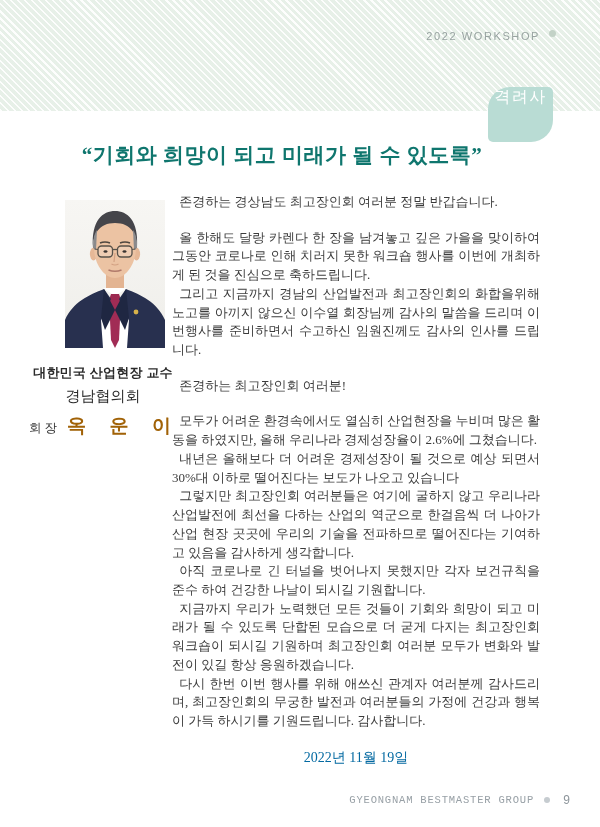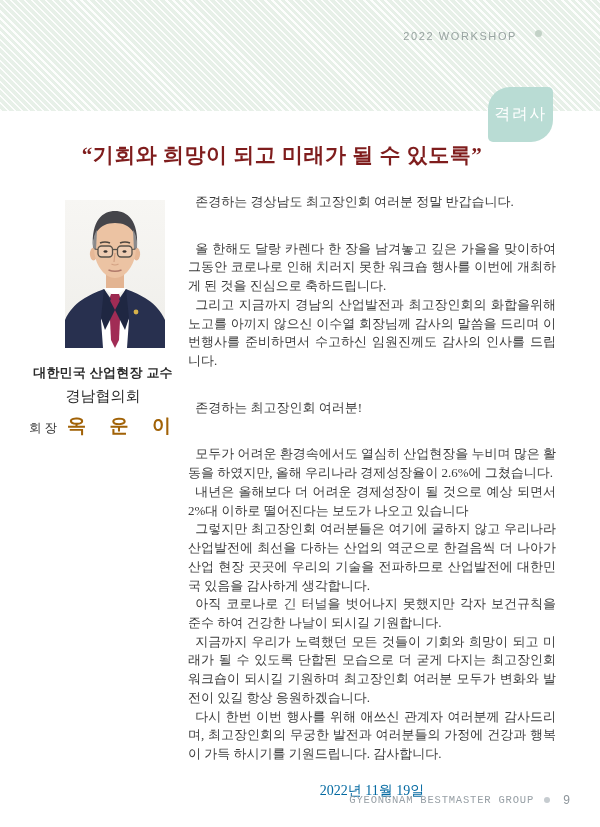--- a/index.html
+++ b/index.html
@@ -25,24 +25,24 @@
       45deg,
       rgba(255,255,255,0.9) 0px,
       rgba(255,255,255,0.9) 1.6px,
       rgba(231,240,232,0.9) 1.6px,
       rgba(231,240,232,0.9) 5px
     );
   }
   .workshop-row {
     position: absolute;
     top: 30px;
-    right: 58px;
+    right: 44px;
     display: flex;
     align-items: flex-start;
-    gap: 18px;
+    gap: 9px;
   }
   .workshop-label {
     font-size: 11px;
     letter-spacing: 1.6px;
     color: #98a3a1;
   }
   .workshop-dot {
     width: 7px; height: 7px;
     border-radius: 50%;
     background: #c3d2c7;
@@ -51,41 +51,40 @@
   
   .section-tab {
     position: absolute;
     left: 488px;
     top: 87px;
     width: 65px;
     height: 55px;
     background: #b9dcd4;
     border-radius: 22px 5px 22px 5px;
     display: flex;
-    align-items: center;
     justify-content: center;
   }
   .section-tab span {
     color: #ffffff;
     font-size: 16px;
     letter-spacing: 1.5px;
   }
 
   
   .page-title {
     position: absolute;
     top: 141px;
     left: 0;
     width: 564px;
     text-align: center;
     font-family: "Liberation Serif", "DejaVu Serif", serif;
     font-size: 21px;
     font-weight: 700;
     letter-spacing: 0.5px;
-    color: #7f1d1d;
+    color: #0f766e;
   }
 
   
   .portrait {
     position: absolute;
     left: 65px;
     top: 200px;
     width: 100px;
     height: 148px;
   }
@@ -108,34 +107,34 @@
     font-family: Liberation Mono, monospace;
     font-size: 19px;
     font-weight: 700;
     letter-spacing: 6px;
     color: #a16207;
   }
 
   
   .letter-body {
     position: absolute;
-    left: 188px;
+    left: 172px;
     top: 193px;
     width: 368px;
     font-family: "Liberation Serif", "DejaVu Serif", serif;
     font-size: 13px;
     line-height: 1.44;
     color: #3b3b3b;
     text-align: justify;
   }
   .letter-body p {
     text-indent: 0.55em;
     word-break: normal;
   }
-  .letter-body p.gap { margin-top: 28px; }
+  .letter-body p.gap { margin-top: 17px; }
   .letter-date {
     margin-top: 17px;
     text-align: center;
     text-indent: 0;
     font-size: 14px;
     color: #0369a1;
   }
 
   
   .page-footer {
@@ -250,23 +249,23 @@
         <p class="para">존경하는 경상남도 최고장인회 여러분 정말 반갑습니다.</p>
 
         <p class="para gap">올 한해도 달랑 카렌다 한 장을 남겨놓고 깊은 가을을 맞이하여 그동안 코로나로 인해 치러지 못한 워크숍 행사를 이번에 개최하게 된 것을 진심으로 축하드립니다.</p>
 
         <p class="para">그리고 지금까지 경남의 산업발전과 최고장인회의 화합을위해 노고를 아끼지 않으신 이수열 회장님께 감사의 말씀을 드리며 이번행사를 준비하면서 수고하신 임원진께도 감사의 인사를 드립니다.</p>
 
         <p class="para gap">존경하는 최고장인회 여러분!</p>
 
         <p class="para gap">모두가 어려운 환경속에서도 열심히 산업현장을 누비며 많은 활동을 하였지만, 올해 우리나라 경제성장율이 2.6%에 그쳤습니다.</p>
 
-        <p class="para">내년은 올해보다 더 어려운 경제성장이 될 것으로 예상 되면서 2%대 이하로 떨어진다는 보도가 나오고 있습니다</p>
-
-        <p class="para">그렇지만 최고장인회 여러분들은 여기에 굴하지 않고 우리나라 산업발전에 최선을 다하는 산업의 역군으로 한걸음씩 더 나아가 산업 현장 곳곳에 우리의 기술을 전파하므로 산업발전에 대한민국 있음을 감사하게 생각합니다.</p>
+        <p class="para">내년은 올해보다 더 어려운 경제성장이 될 것으로 예상 되면서 30%대 이하로 떨어진다는 보도가 나오고 있습니다</p>
+
+        <p class="para">그렇지만 최고장인회 여러분들은 여기에 굴하지 않고 우리나라 산업발전에 최선을 다하는 산업의 역군으로 한걸음씩 더 나아가 산업 현장 곳곳에 우리의 기술을 전파하므로 떨어진다는 기여하고 있음을 감사하게 생각합니다.</p>
 
         <p class="para">아직 코로나로 긴 터널을 벗어나지 못했지만 각자 보건규칙을 준수 하여 건강한 나날이 되시길 기원합니다.</p>
 
         <p class="para">지금까지 우리가 노력했던 모든 것들이 기회와 희망이 되고 미래가 될 수 있도록 단합된 모습으로 더 굳게 다지는 최고장인회 워크숍이 되시길 기원하며 최고장인회 여러분 모두가 변화와 발전이 있길 항상 응원하겠습니다.</p>
 
         <p class="para">다시 한번 이번 행사를 위해 애쓰신 관계자 여러분께 감사드리며, 최고장인회의 무궁한 발전과 여러분들의 가정에 건강과 행복이 가득 하시기를 기원드립니다. 감사합니다.</p>
       </div>
     <div class="letter-date">2022년 11월 19일</div>
   </div>
 

